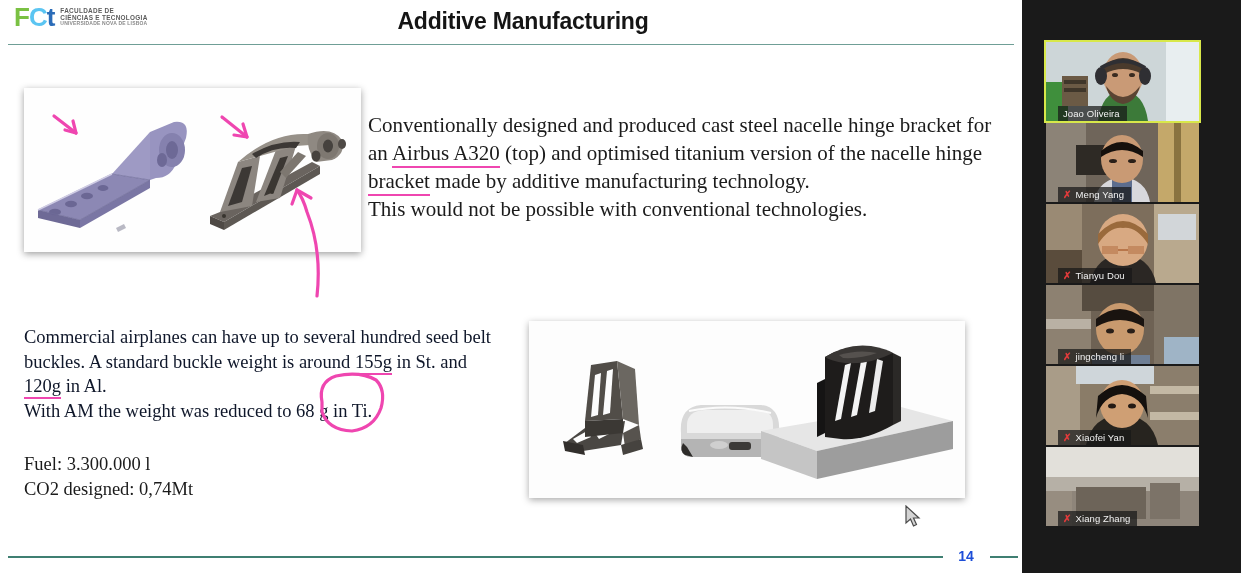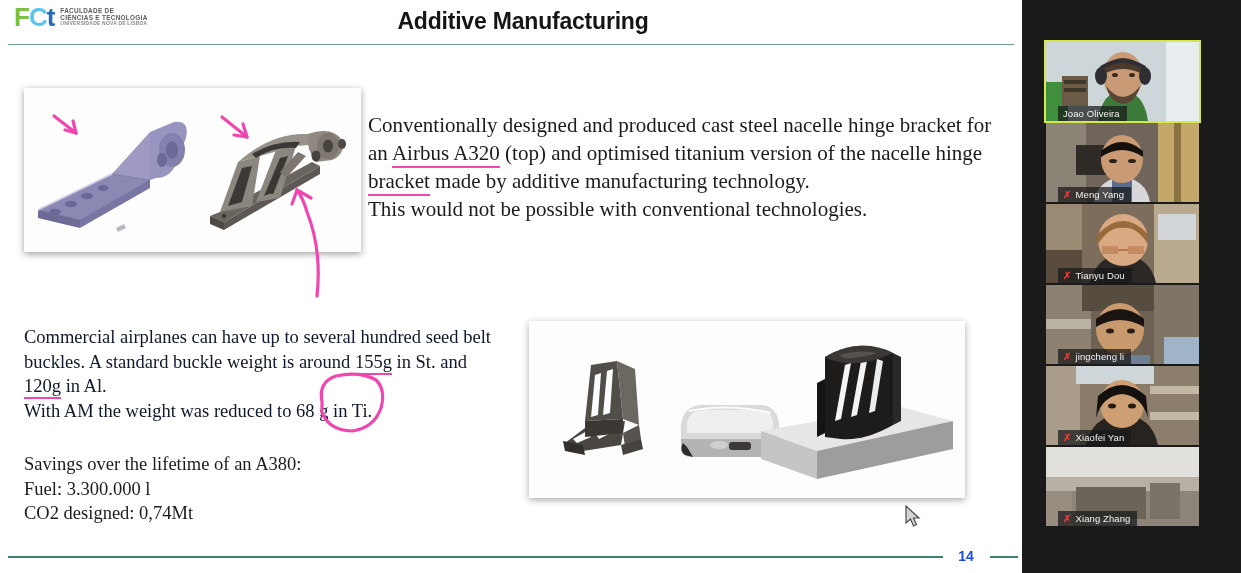--- a/index.html
+++ b/index.html
@@ -235,21 +235,20 @@
       <span>Conventionally designed and produced cast steel nacelle hinge bracket for an </span><span class="u-pink">Airbus A320</span><span> (top) and optimised titanium version of the nacelle hinge </span><span class="u-pink">bracket</span><span> made by additive manufacturing technology.</span><br>
       <span>This would not be possible with conventional technologies.</span>
     </div>
 
     <div class="para-left">
       <span>Commercial airplanes can have up to several hundred seed belt buckles. A standard buckle weight is around </span><span class="u-pink">155g</span><span> in St. and </span><span class="u-pink">120g</span><span> in Al.</span><br>
       <span>With AM the weight was reduced </span><span>to 68 g</span><span> in Ti.</span>
     </div>
 
     <div class="para-savings">
-      <div>Savings over the lifetime of an A380:</div>
       <div>Fuel: 3.300.000 l</div>
       <div>CO2 designed: 0,74Mt</div>
     </div>
 
     <div class="buckle-figure">
       <svg width="436" height="177" viewBox="0 0 436 177">
         <rect width="436" height="177" fill="#fdfdfd"></rect>
 
         <g>
           <path d="M36,122 L60,104 L96,100 L92,124 L54,130 Z" fill="#4a4743"></path>

